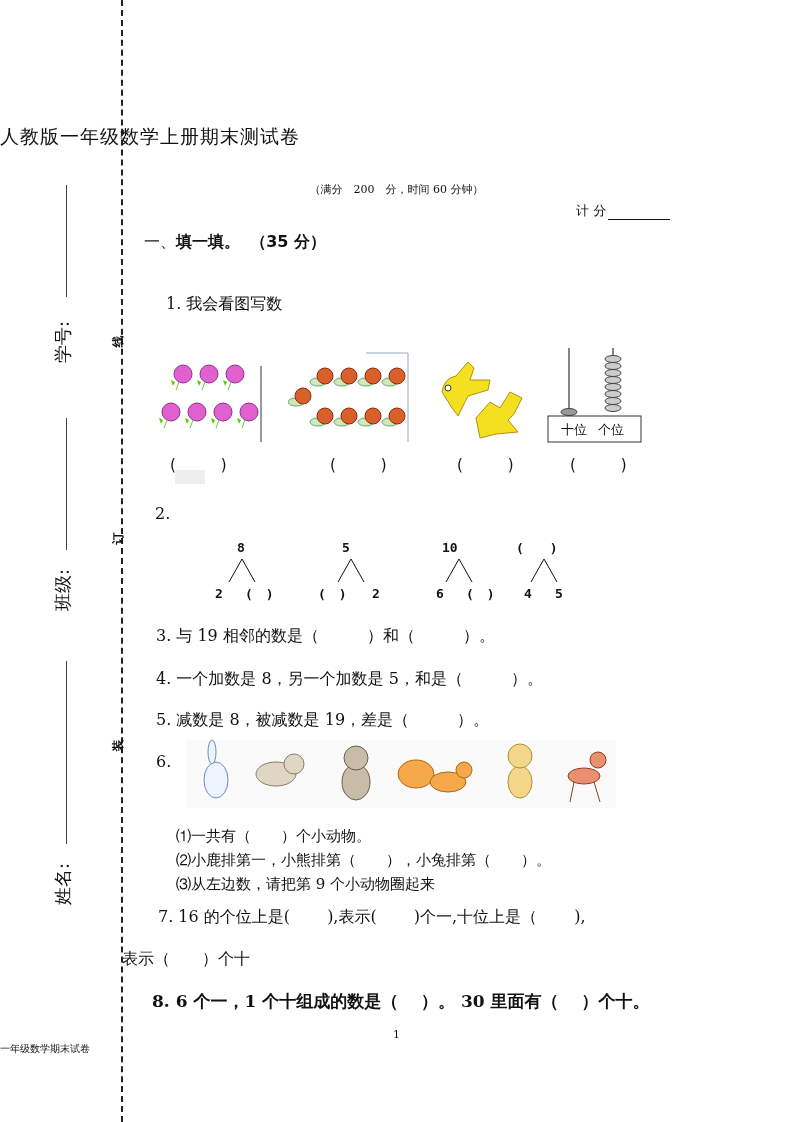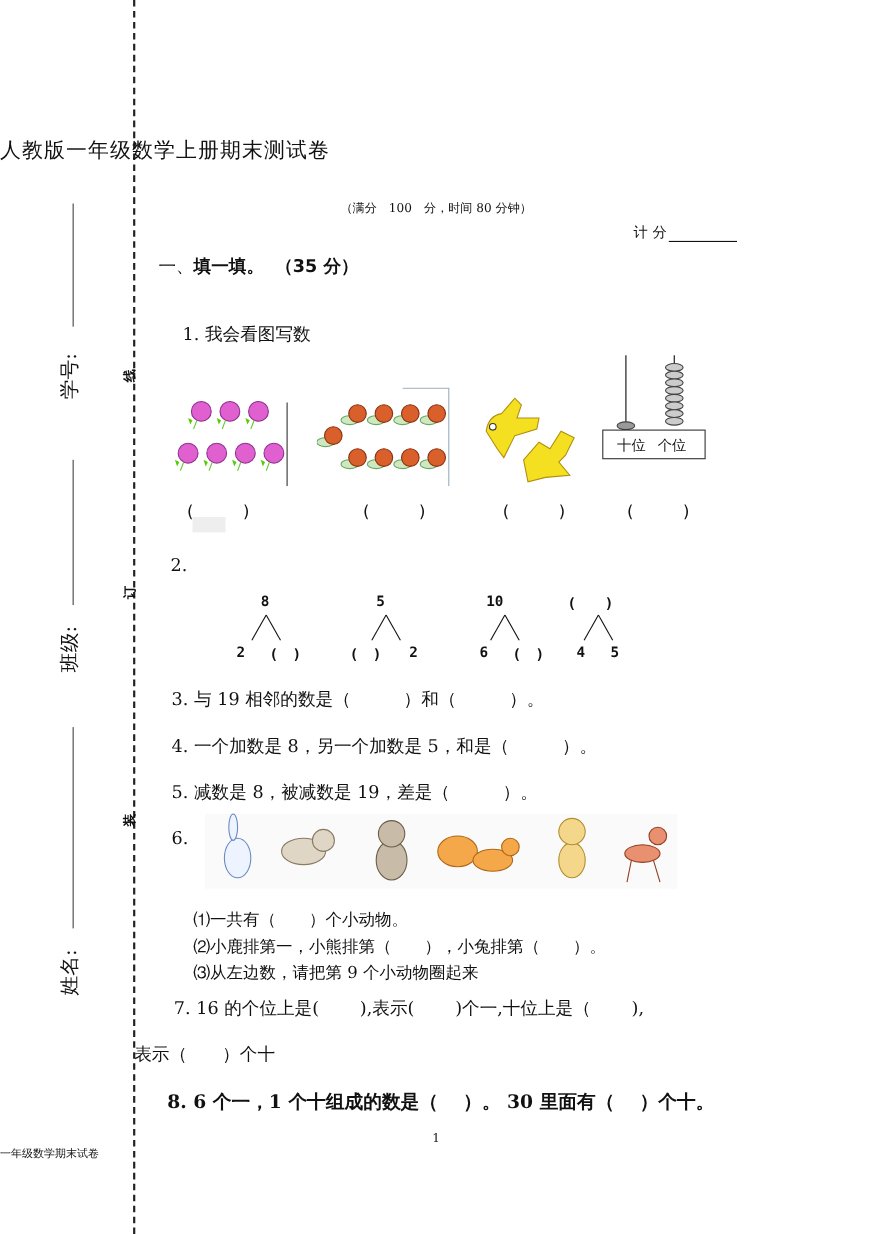--- a/index.html
+++ b/index.html
@@ -39,21 +39,21 @@
 <div class="side-line" style="top:185px;height:112px;"></div>
 <div class="side-label" style="top:330px;">学号:</div>
 
 <div class="side-line" style="top:418px;height:132px;"></div>
 <div class="side-label" style="top:578px;">班级:</div>
 
 <div class="side-line" style="top:661px;height:183px;"></div>
 <div class="side-label" style="top:872px;">姓名:</div>
 
 <div class="title">人教版一年级数学上册期末测试卷</div>
-<div class="subtitle">（满分　100　分，时间 80 分钟）</div>
+<div class="subtitle">（满分　200　分，时间 60 分钟）</div>
 <div class="score">
   <span>计 分</span><span class="score-line"></span>
 </div>
 
 <div class="section">
   <span>一、</span><b>填一填。</b>&nbsp;&nbsp;<b>（35 分）</b>
 </div>
 
 <div class="q" style="left:160px;top:294px;margin-left:6px;">1. 我会看图写数</div>
 
@@ -147,21 +147,21 @@
 <div class="pic" style="left:438px;top:358px;width:90px;height:84px;">
   <svg width="90" height="84" viewBox="0 0 90 84">
     <g>
       <path d="M4 34 Q6 20 18 18 L30 4 L36 10 L32 22 L52 22 L50 32 L30 38 L20 58 L14 50 Z" fill="#f4e020" stroke="#b09010"></path>
       <circle cx="10" cy="30" r="3" fill="#fff" stroke="#333"></circle>
       <path d="M38 60 L52 44 L62 50 L72 34 L84 40 L76 56 L70 62 L80 74 L58 76 L42 80 Z" fill="#f4e020" stroke="#b09010"></path>
     </g>
   </svg>
 </div>
 
-<div class="pic" style="left:545px;top:321px;width:100px;height:100px;">
+<div class="pic" style="left:545px;top:346px;width:100px;height:100px;">
   <svg width="100" height="100" viewBox="0 0 100 100">
     <line x1="24" y1="2" x2="24" y2="64" stroke="#333" stroke-width="1.2"></line>
     <line x1="68" y1="2" x2="68" y2="64" stroke="#333" stroke-width="1.2"></line>
     <ellipse cx="24" cy="66" rx="8" ry="3.5" fill="#999" stroke="#444"></ellipse>
     <g fill="#ccc" stroke="#444">
       <ellipse cx="68" cy="13" rx="8" ry="3.5"></ellipse>
       <ellipse cx="68" cy="20" rx="8" ry="3.5"></ellipse>
       <ellipse cx="68" cy="27" rx="8" ry="3.5"></ellipse>
       <ellipse cx="68" cy="34" rx="8" ry="3.5"></ellipse>
       <ellipse cx="68" cy="41" rx="8" ry="3.5"></ellipse>

